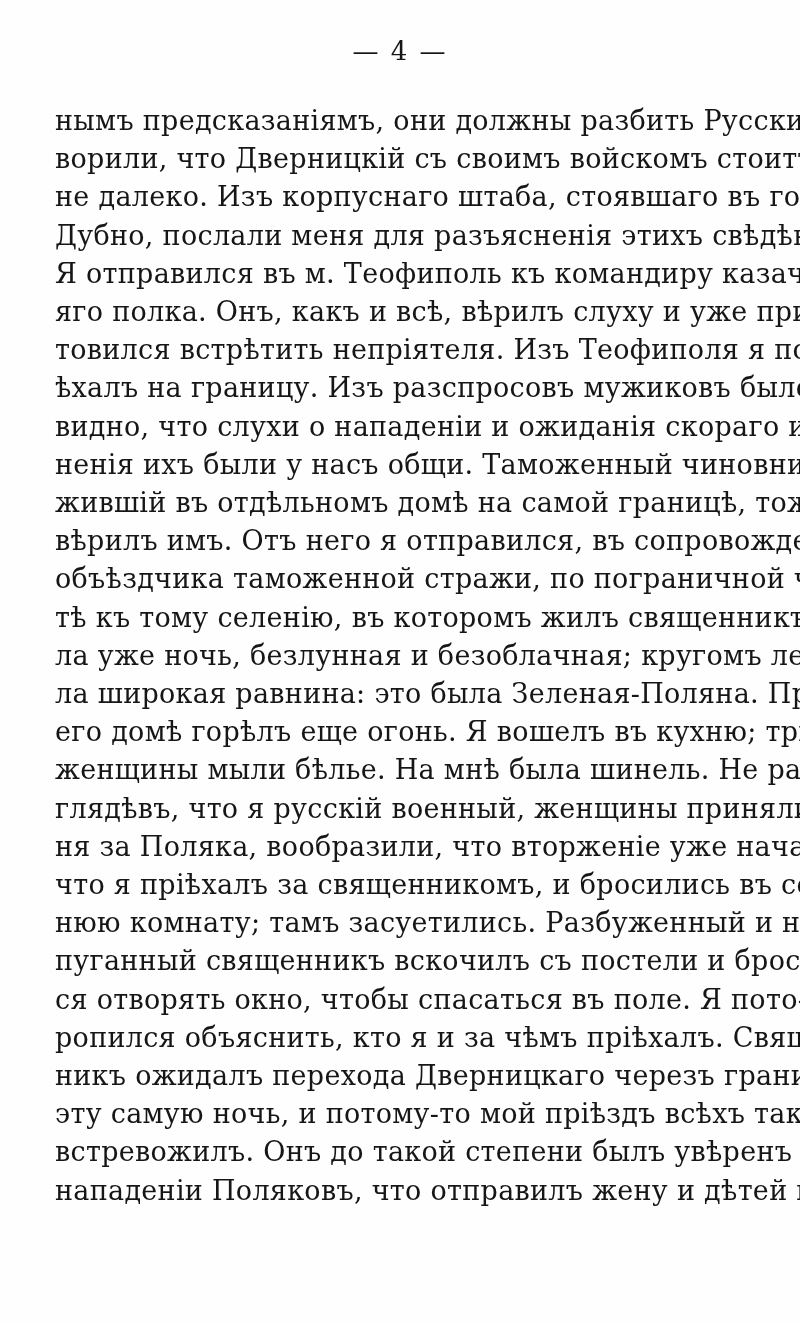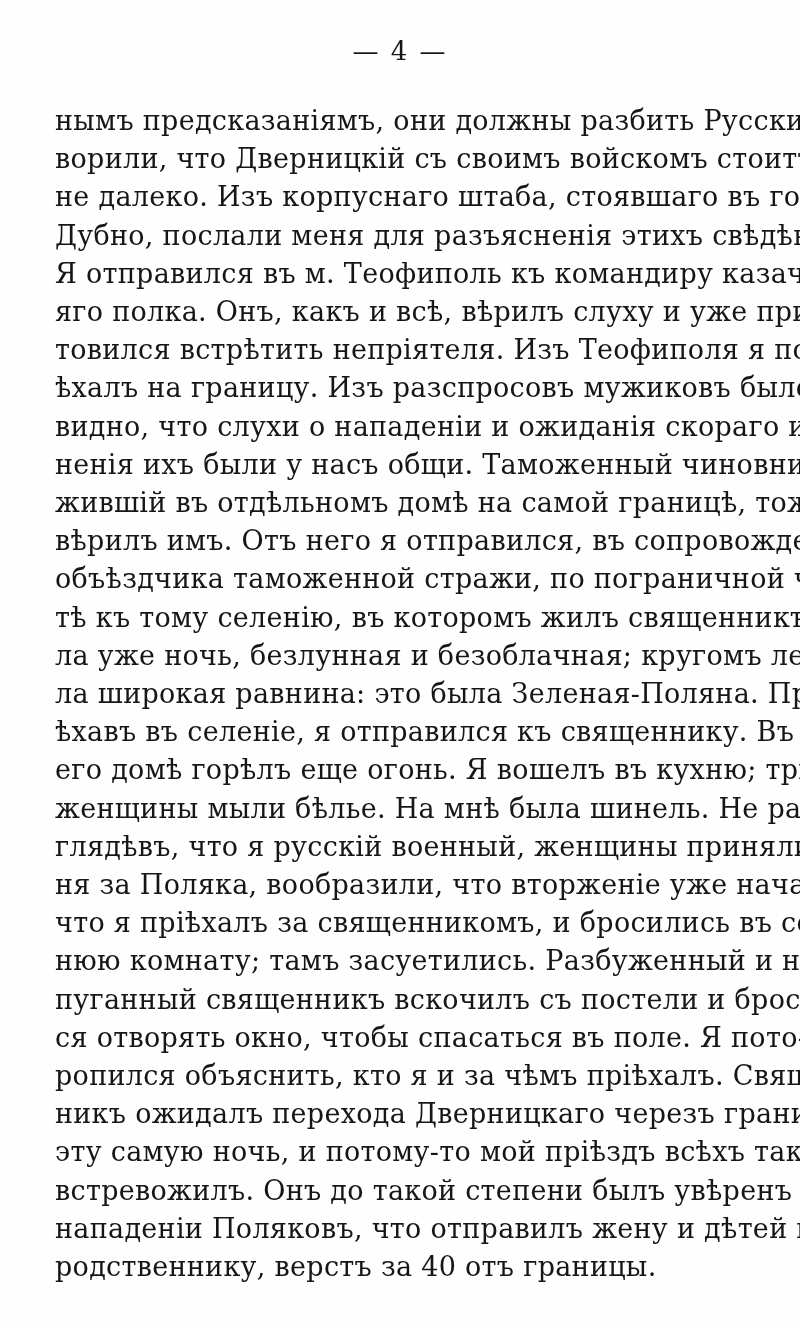--- a/index.html
+++ b/index.html
@@ -55,29 +55,27 @@
     <div class="line">товился встрѣтить непріятеля. Изъ Теофиполя я по-</div>
     <div class="line">ѣхалъ на границу. Изъ разспросовъ мужиковъ было</div>
     <div class="line">видно, что слухи о нападеніи и ожиданія скораго испол-</div>
     <div class="line">ненія ихъ были у насъ общи. Таможенный чиновникъ,</div>
     <div class="line">жившій въ отдѣльномъ домѣ на самой границѣ, тоже</div>
     <div class="line">вѣрилъ имъ. Отъ него я отправился, въ сопровожденіи</div>
     <div class="line">объѣздчика таможенной стражи, по пограничной чер-</div>
     <div class="line">тѣ къ тому селенію, въ которомъ жилъ священникъ. Бы-</div>
     <div class="line">ла уже ночь, безлунная и безоблачная; кругомъ лежа-</div>
     <div class="line">ла широкая равнина: это была Зеленая-Поляна. Прі-</div>
-    <div class="line">ѣхавъ въ селеніе, я отправился къ священнику. Въ</div>
     <div class="line">его домѣ горѣлъ еще огонь. Я вошелъ въ кухню; три</div>
     <div class="line">женщины мыли бѣлье. На мнѣ была шинель. Не раз-</div>
     <div class="line">глядѣвъ, что я русскій военный, женщины приняли ме-</div>
     <div class="line">ня за Поляка, вообразили, что вторженіе уже началось,</div>
     <div class="line">что я пріѣхалъ за священникомъ, и бросились въ сосѣд-</div>
     <div class="line">нюю комнату; тамъ засуетились. Разбуженный и на-</div>
     <div class="line">пуганный священникъ вскочилъ съ постели и бросил-</div>
     <div class="line">ся отворять окно, чтобы спасаться въ поле. Я пото-</div>
     <div class="line">ропился объяснить, кто я и за чѣмъ пріѣхалъ. Священ-</div>
     <div class="line">никъ ожидалъ перехода Дверницкаго черезъ границу въ</div>
     <div class="line">эту самую ночь, и потому-то мой пріѣздъ всѣхъ такъ</div>
     <div class="line">встревожилъ. Онъ до такой степени былъ увѣренъ въ</div>
     <div class="line">нападеніи Поляковъ, что отправилъ жену и дѣтей къ</div>
-    <div class="line last-line">родственнику, верстъ за 40 отъ границы.</div>
   </div>
 </div>
 
 </body></html>

